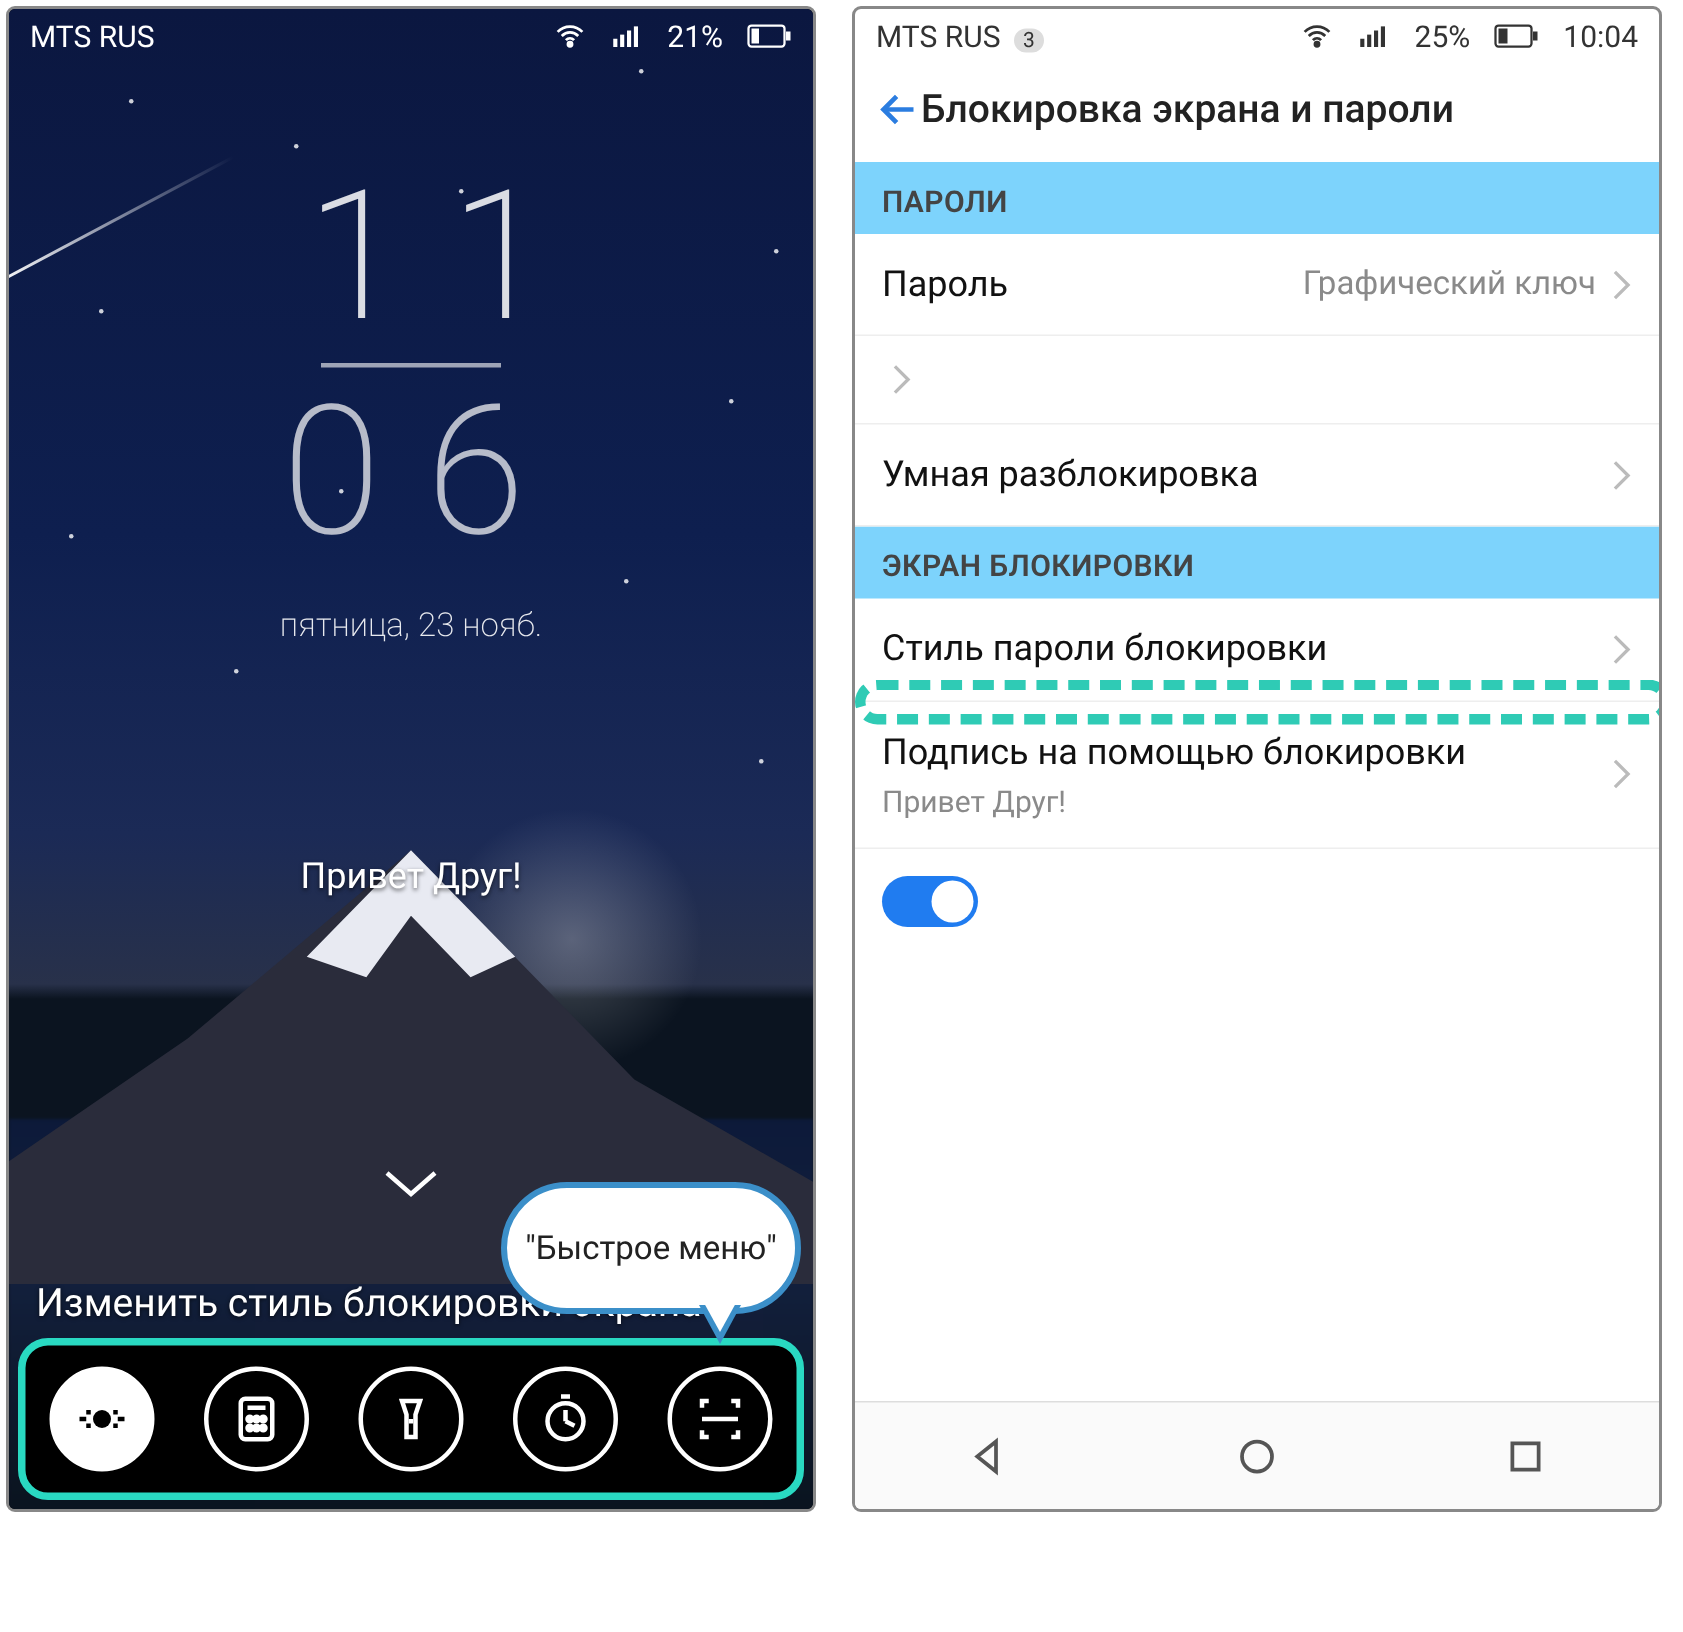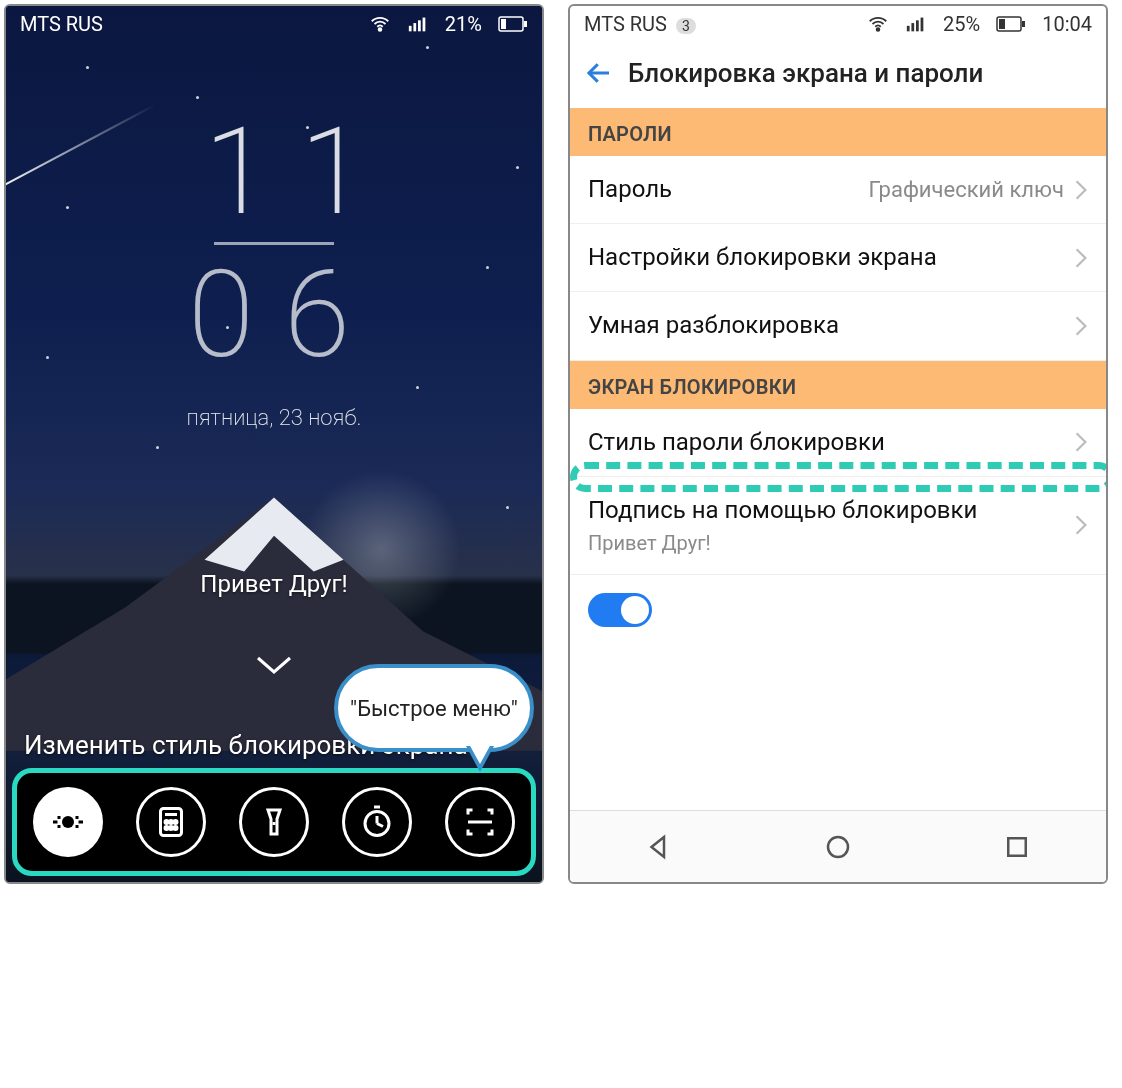--- a/index.html
+++ b/index.html
@@ -8,21 +8,21 @@
     height: 1088px;
     background: #fff;
     font-family: -apple-system, Roboto, "Helvetica Neue", Arial, sans-serif;
     display: flex;
     gap: 24px;
     padding: 4px;
   }
   .phone {
     position: relative;
     width: 540px;
-    height: 880px;
+    height: 1004px;
     border: 2px solid #888;
     border-radius: 6px;
     overflow: hidden;
     background: #000;
   }
   
   .lock-bg {
     position: absolute;
     inset: 0;
     background:
@@ -117,26 +117,26 @@
   }
 
   
   .phone.right { background:#fff; color:#222; }
   .statusbar.light { color:#333; }
   .badge {
     display:inline-block; background:#ddd; color:#333;
     font-size:14px; padding:0 6px; border-radius:8px; margin-left:4px;
   }
   .appbar {
-    display:flex; align-items:center; gap:14px;
+    display:flex; align-items:center; 
     padding:16px 14px 20px; font-size:26px; font-weight:500;
   }
   .appbar .back { color:#2b7de0; }
   .section-header {
-    background:#fdba74; color:#444; font-weight:600;
+    background:#7dd3fc; color:#444; font-weight:600;
     padding:14px 18px 10px; font-size:20px; letter-spacing:.3px;
   }
   .row {
     display:flex; align-items:center; justify-content:space-between;
     padding:18px; border-bottom:1px solid #eee; gap:4px;
     position:relative;
   }
   .row .label { font-size:24px; color:#111; line-height:1.3; }
   .row .sub   { font-size:20px; color:#8a8a8a; margin-top:4px; line-height:1.3; }
   .row .value { font-size:22px; color:#8a8a8a; text-align:right; }
@@ -346,23 +346,20 @@
       </div>
     <div class="value">Графический ключ</div>
     <span class="chev ico">
         <svg width="14" height="22" viewBox="0 0 12 20" fill="none" stroke="#bbb" stroke-width="2">
           <polyline points="2,2 10,10 2,18"></polyline>
         </svg>
       </span>
   </div>
 
   <div class="row">
-    <div class="left-col">
-        <div class="label">Настройки блокировки экрана</div>
-      </div>
     <span class="chev ico">
         <svg width="14" height="22" viewBox="0 0 12 20" fill="none" stroke="#bbb" stroke-width="2">
           <polyline points="2,2 10,10 2,18"></polyline>
         </svg>
       </span>
   </div>
 
   <div class="row">
     <div class="left-col">
       <div class="label">Умная разблокировка</div>

